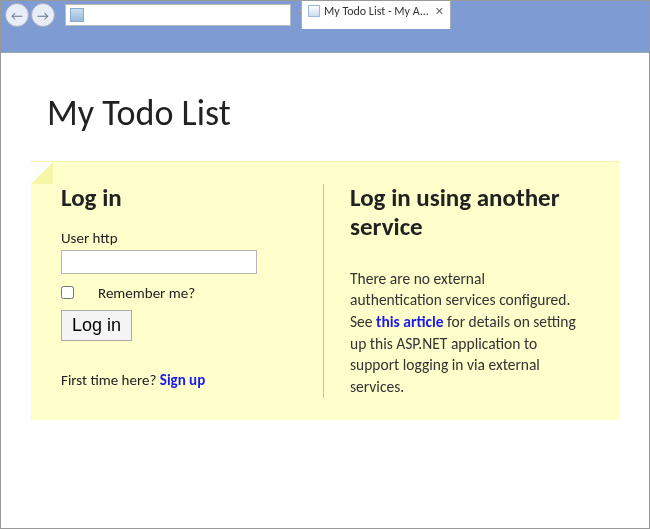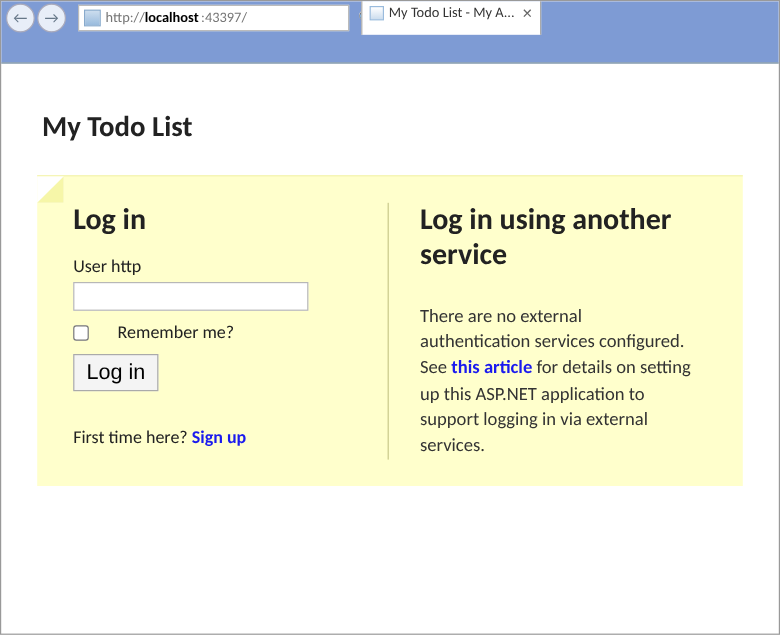--- a/index.html
+++ b/index.html
@@ -81,24 +81,24 @@
       gap:4px;
     }
     .tab .fav { width:12px; height:12px; background:linear-gradient(#fff,#cde); border:1px solid #9bd; }
     .tab .ttxt { flex:1; white-space:nowrap; overflow:hidden; text-overflow:ellipsis; color:#333; }
     .tab .tx { color:#666; font-size:11px; }
     
     .page {
       padding: 24px 30px 10px 30px;
     }
     h1.site-title {
-      font-size: 24px;
-      font-weight: 700;
+      font-size: 36px;
+      font-weight: 400;
       color: #222;
-      margin: 14px 0 26px 4px;
+      margin: 14px 0 26px 16px;
     }
     .yellow-card {
       position: relative;
       background: #ffffcc;
       padding: 22px 40px 22px 24px;
       border-top: 1px solid #f3f3b0;
     }
     
     .yellow-card::before {
       content: "";
@@ -167,23 +167,20 @@
 <div class="browser-chrome">
   <div class="nav-row">
     <div class="nav-btn">
       <span>←</span>
     </div>
     <div class="nav-btn">
       <span>→</span>
     </div>
     <div class="url-wrap">
       <span class="page-icon"></span>
-      <span class="url-text">
-        <span>http://</span><b>localhost</b><span class="url-tail">:43397/</span>
-      </span>
     </div>
     <div class="search-divider">
       <span class="mag">🔍</span>
       <span class="dd">▾</span>
       <span class="mini-btn">⟳</span>
       <span class="mini-btn">✕</span>
     </div>
   </div>
   <div class="tab-row">
     <div class="tab">

